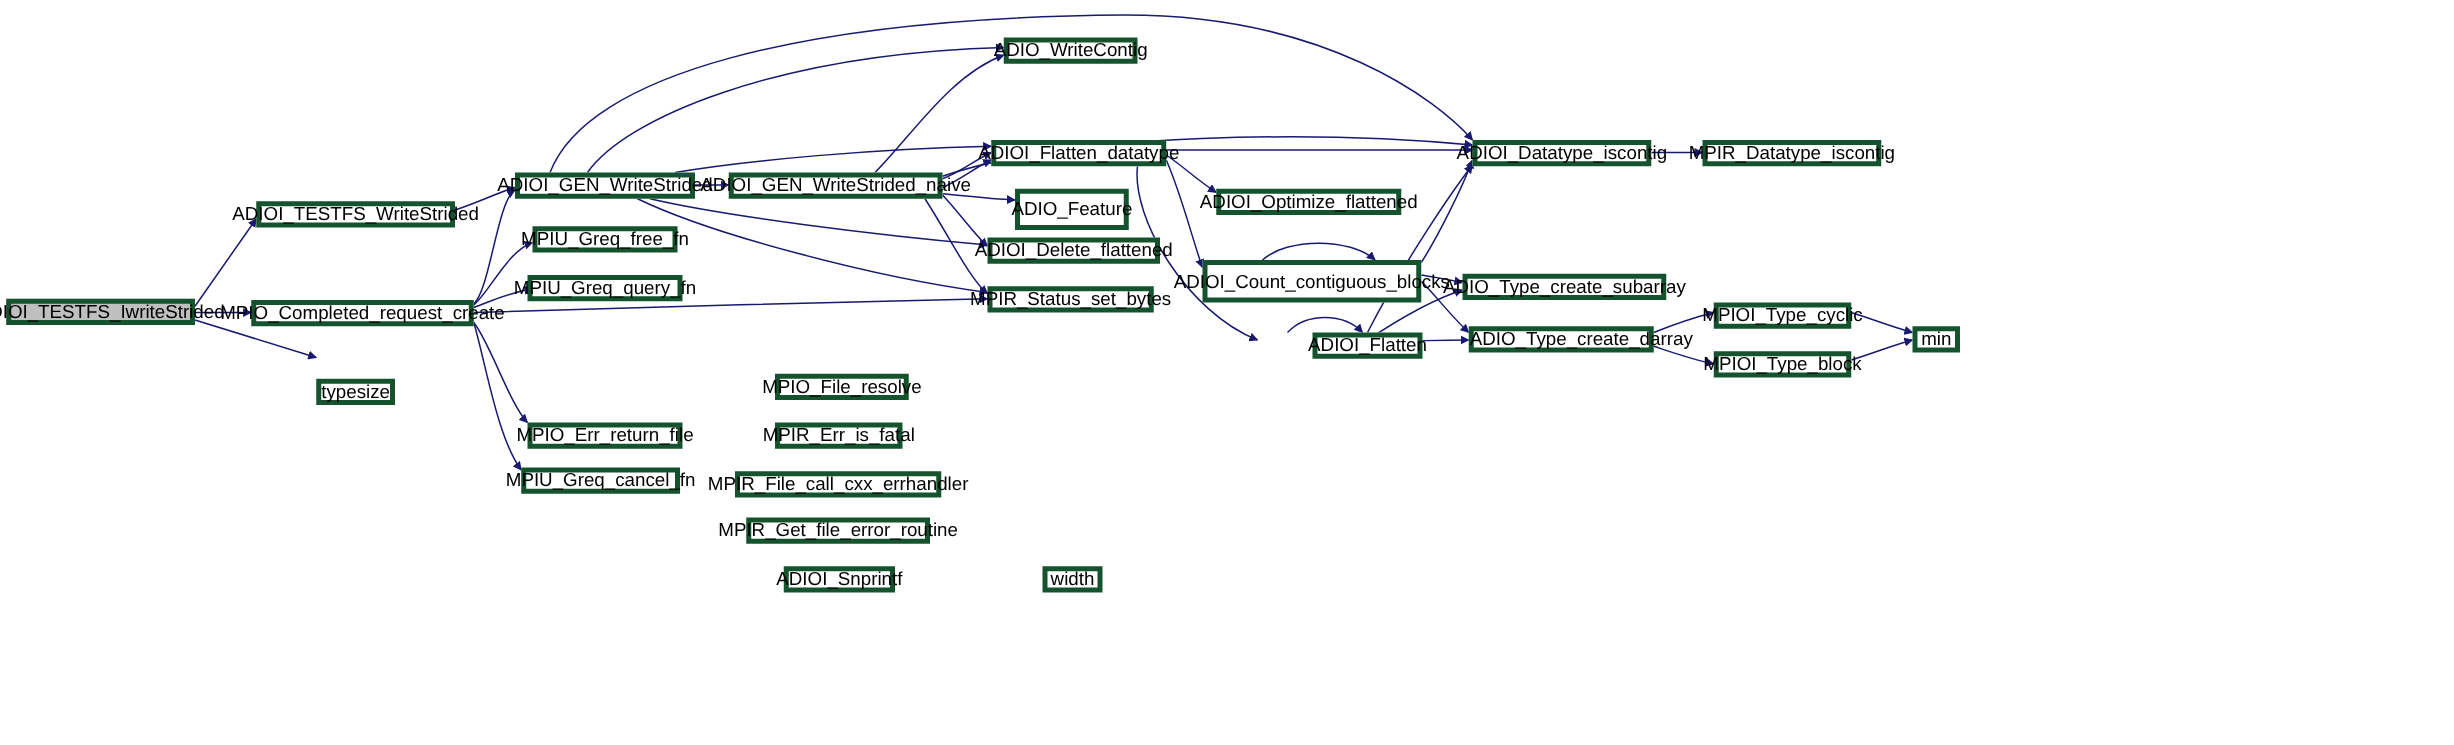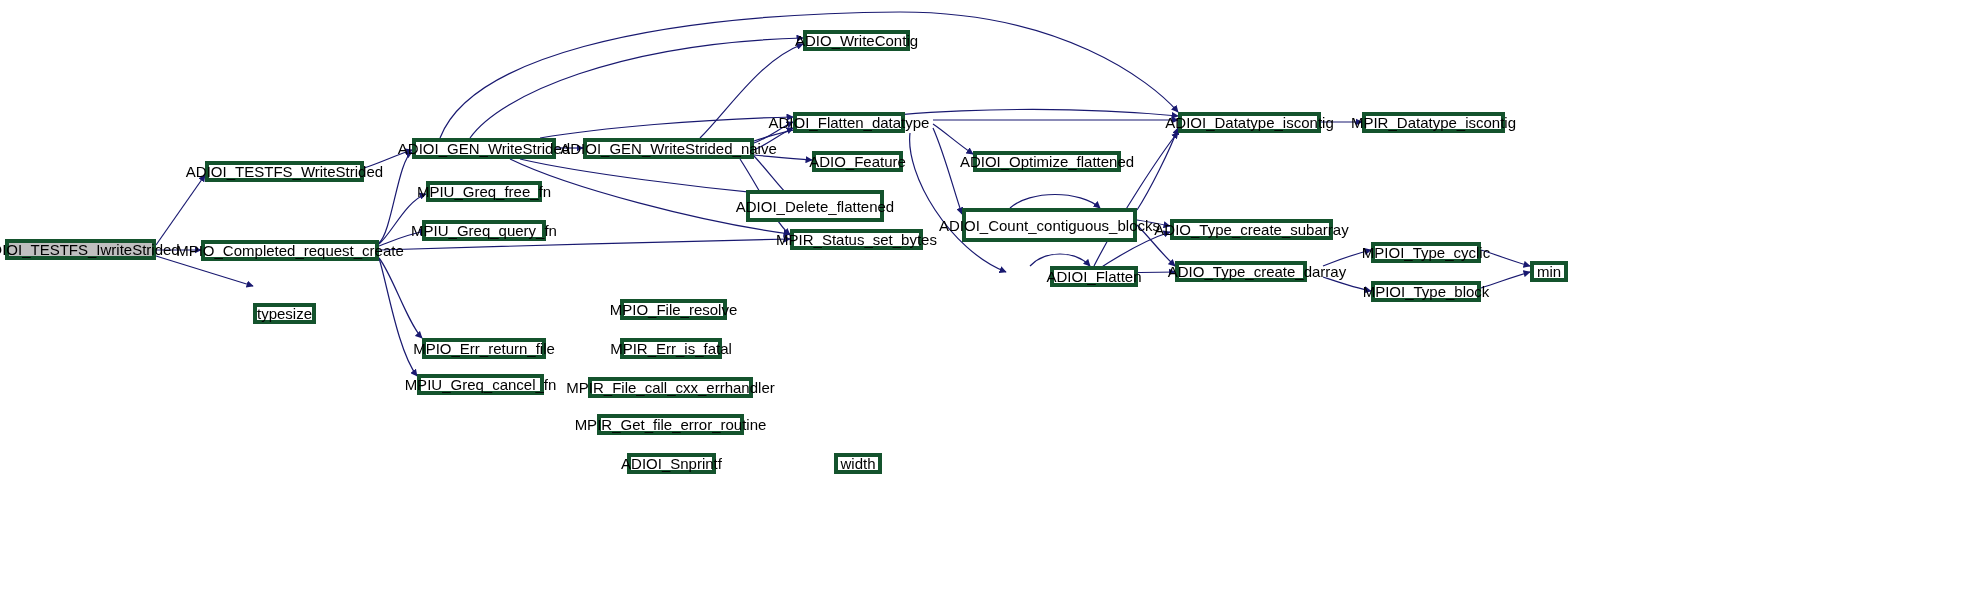--- a/index.html
+++ b/index.html
@@ -129,27 +129,27 @@
       </div>
       <div class="node" style="left: 417px; top: 374px; width: 127px; height: 21px;">
         <span class="node-label">MPIU_Greq_cancel_fn</span>
       </div>
       <div class="node" style="left: 583px; top: 138px; width: 171px; height: 21px;">
         <span class="node-label">ADIOI_GEN_WriteStrided_naive</span>
       </div>
       <div class="node" style="left: 803px; top: 30px; width: 107px; height: 21px;">
         <span class="node-label">ADIO_WriteContig</span>
       </div>
-      <div class="node" style="left: 793px; top: 112px; width: 112px; height: 21px;">
+      <div class="node" style="left: 793px; top: 112px; width: 140px; height: 21px;">
         <span class="node-label">ADIOI_Flatten_datatype</span>
       </div>
-      <div class="node" style="left: 812px; top: 151px; width: 91px; height: 21px;">
+      <div class="node" style="left: 812px; top: 151px; width: 91px; height: 33px;">
         <span class="node-label">ADIO_Feature</span>
       </div>
-      <div class="node" style="left: 746px; top: 190px; width: 138px; height: 32px;">
+      <div class="node" style="left: 790px; top: 190px; width: 138px; height: 21px;">
         <span class="node-label">ADIOI_Delete_flattened</span>
       </div>
       <div class="node" style="left: 790px; top: 229px; width: 133px; height: 21px;">
         <span class="node-label">MPIR_Status_set_bytes</span>
       </div>
       <div class="node" style="left: 620px; top: 299px; width: 107px; height: 21px;">
         <span class="node-label">MPIO_File_resolve</span>
       </div>
       <div class="node" style="left: 620px; top: 338px; width: 102px; height: 21px;">
         <span class="node-label">MPIR_Err_is_fatal</span>
@@ -177,21 +177,21 @@
       </div>
       <div class="node" style="left: 1178px; top: 112px; width: 143px; height: 21px;">
         <span class="node-label">ADIOI_Datatype_iscontig</span>
       </div>
       <div class="node" style="left: 1362px; top: 112px; width: 143px; height: 21px;">
         <span class="node-label">MPIR_Datatype_iscontig</span>
       </div>
       <div class="node" style="left: 1170px; top: 219px; width: 163px; height: 21px; text-align: center;">
         <span class="node-label">ADIO_Type_create_subarray</span>
       </div>
-      <div class="node" style="left: 1175px; top: 261px; width: 132px; height: 21px; padding-left: 32px;">
+      <div class="node" style="left: 1175px; top: 261px; width: 148px; height: 21px; padding-left: 32px;">
         <span class="node-label">ADIO_Type_create_darray</span>
       </div>
       <div class="node" style="left: 1371px; top: 242px; width: 110px; height: 21px;">
         <span class="node-label">MPIOI_Type_cyclic</span>
       </div>
       <div class="node" style="left: 1371px; top: 281px; width: 110px; height: 21px;">
         <span class="node-label">MPIOI_Type_block</span>
       </div>
       <div class="node" style="left: 1530px; top: 261px; width: 38px; height: 21px;">
         <span class="node-label">min</span>

